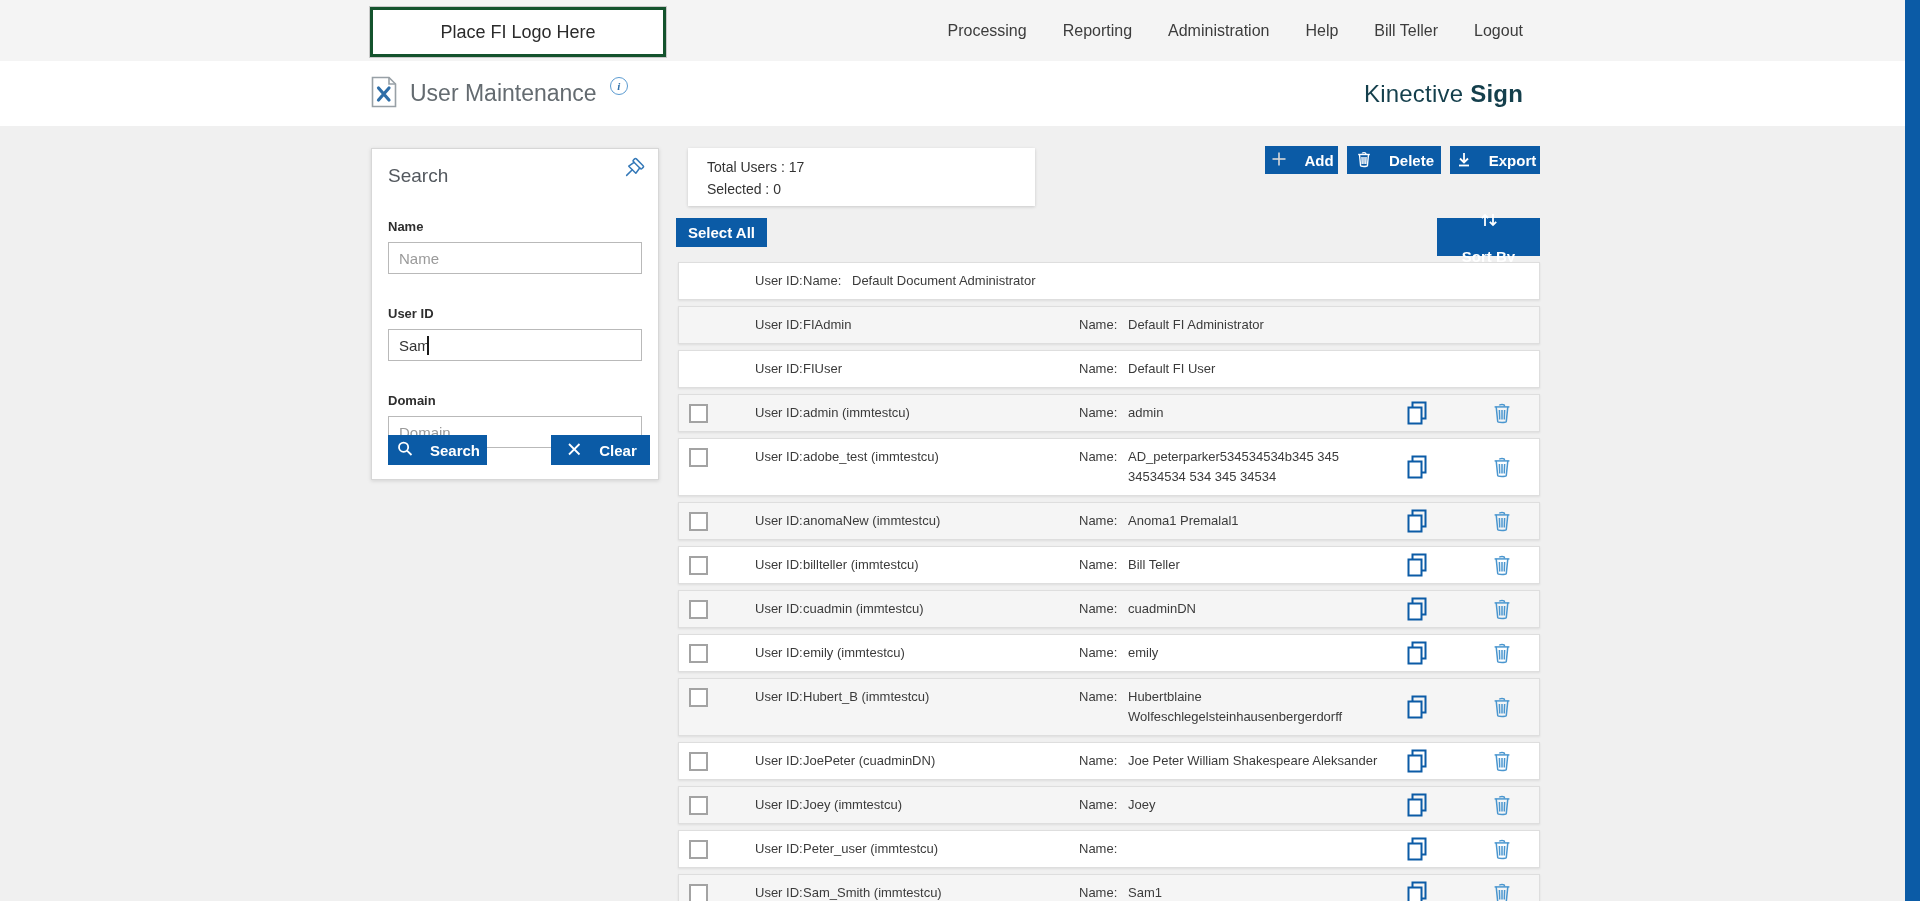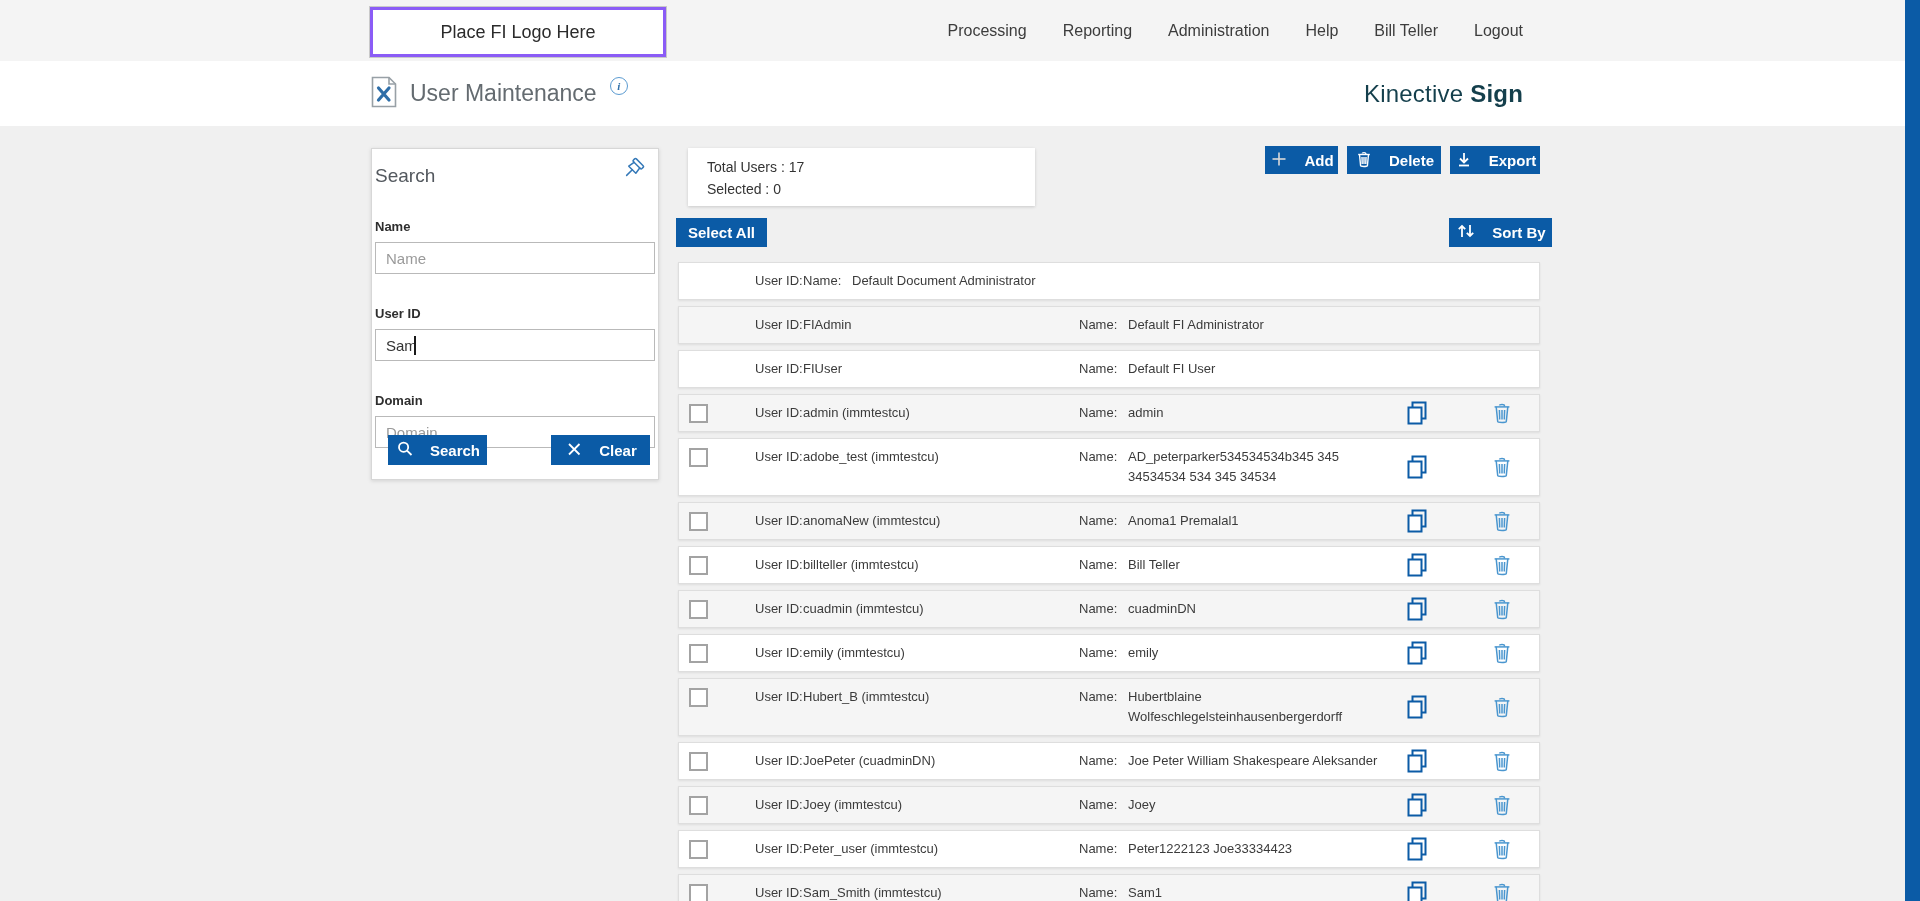--- a/index.html
+++ b/index.html
@@ -2,41 +2,41 @@
 <html><head>
 <meta charset="utf-8">
 <style>
   * { margin:0; padding:0; box-sizing:border-box; font-family:"Liberation Sans", sans-serif; }
   html,body { background:#e9e9e9; }
   .viewport { position:relative; width:1920px; height:901px; background:#f0f0f0; overflow:hidden; }
 
   
   .topbar { position:absolute; left:0; top:0; width:1920px; height:61px; background:#f4f4f4; }
   .logo-box { position:absolute; left:370px; top:7px; width:296px; height:50px; background:#fff;
-              border:3px solid #8b5cf6; box-shadow:0 0 0 1px #c9c9c9;
+              border:3px solid #14532d; box-shadow:0 0 0 1px #c9c9c9;
               display:flex; align-items:center; justify-content:center;
               font-size:18px; color:#2b2b2b; }
   .nav { position:absolute; top:0; right:397px; height:61px; display:flex; align-items:center; gap:36px; }
   .nav-item { font-size:16px; color:#3c3c3c; cursor:pointer; white-space:nowrap; }
 
   
   .header { position:absolute; left:0; top:61px; width:1920px; height:65px; background:#fff;padding-left:10px; }
   .title-wrap { position:absolute; left:371px; top:0; height:65px; display:flex; align-items:center; gap:13px; }
   .page-title { font-size:23px; color:#646b70; }
   .info-badge { position:relative; top:-8px; width:18px; height:18px; border:1.5px solid #5b9bd1;
                 border-radius:50%; display:flex; align-items:center; justify-content:center;
                 font-family:"Liberation Serif", serif; font-style:italic; font-weight:bold;
                 font-size:11px; color:#2e6ea8; cursor:pointer; }
   .brand { position:absolute; right:397px; top:0; height:65px; display:flex; align-items:center;
            font-size:24px; color:#143f4c; letter-spacing:.2px;text-align:right; }
   .brand b { margin-left:7px; }
 
   
   .search-card { position:absolute; left:371px; top:148px; width:288px; height:332px; background:#fff;
-                 border:1px solid #d7d7d7; box-shadow:0 1px 4px rgba(0,0,0,.13); padding:0 3px; }
+                 border:1px solid #d7d7d7; box-shadow:0 1px 4px rgba(0,0,0,.13); padding:0 16px; }
   .search-title { margin-top:16px; font-size:19px; color:#53585e; }
   .pin-btn { position:absolute; right:10px; top:8px; width:30px; height:30px; cursor:pointer; }
   .field-label { display:block; font-size:13px; font-weight:600; color:#2e2e2e; margin-top:32px; }
   .fld-wrap { position:relative; }
   .fld { margin-top:8px; width:100%; height:32px; border:1px solid #b9b9b9; background:#fff;
          padding:0 10px; font-size:15px; color:#333; }
   .fld::placeholder { color:#9a9a9a; }
   .caret { position:absolute; left:39px; top:15px; width:1.5px; height:19px; background:#1a1a1a; }
   .btn { display:flex; align-items:center; justify-content:center; gap:15px; background:#0b5ba6;
          color:#fff; font-size:15px; font-weight:bold; border:none; cursor:pointer; }
@@ -44,21 +44,21 @@
   .clear-btn { position:absolute; right:8px; bottom:14px; width:99px; height:30px; }
 
   
   .summary-box { position:absolute; left:688px; top:148px; width:347px; height:58px; background:#fff;
                  box-shadow:0 1px 3px rgba(0,0,0,.16); padding:8px 18px 0 19px; }
   .summary-line { font-size:14px; color:#333; line-height:22px; }
   .top-actions { position:absolute; top:146px; right:380px; display:flex; gap:9px; }
   .top-actions .btn { height:28px; }
   .add-btn { width:73px; } .delete-btn { width:94px; } .export-btn { width:90px; }
   .select-all-btn { position:absolute; left:676px; top:218px; width:91px; height:29px; }
-  .sort-btn { position:absolute; right:368px; top:218px; width:103px; height:29px; }
+  .sort-btn { position:absolute; right:380px; top:218px; width:103px; height:38px;flex-direction:column; }
 
   
   .rows { position:absolute; left:678px; top:262px; width:862px; }
   .row { position:relative; display:flex; align-items:flex-start; min-height:38px; margin-bottom:6px;
          background:#fff; border:1px solid #dedede; box-shadow:0 1px 2px rgba(0,0,0,.08); }
   .row.alt { background:#f5f5f5; }
   .cb-cell { width:76px; padding:9px 0 0 10px; flex:none; }
   .cb { appearance:none; -webkit-appearance:none; width:19px; height:19px; border:2px solid #a3a3a3;
         background:#fff; cursor:pointer; display:block; }
   .cell { font-size:13px; color:#3b3b3b; line-height:20px; padding-top:8px; padding-bottom:8px; }
@@ -467,21 +467,20 @@
       </svg>
     </span>
   </div>
       <div class="row">
     <div class="cb-cell">
       <input type="checkbox" class="cb" style="">
     </div>
     <div class="cell uid-lab">User ID:</div>
     <div class="cell uid-val">Peter_user (immtestcu)</div>
     <div class="cell name-lab">Name:</div>
-    <div class="cell name-val">Peter1222123 Joe33334423</div>
     <span class="icon-btn copy-pos">
       <svg width="26" height="26" viewBox="0 0 26 26">
         <rect x="8.5" y="2.5" width="13" height="16" fill="none" stroke="#0b5ba6" stroke-width="2"></rect>
         <rect x="4.5" y="7.5" width="13" height="16" fill="#ffffff" stroke="#0b5ba6" stroke-width="2"></rect>
       </svg>
     </span>
     <span class="icon-btn del-pos">
       <svg width="26" height="26" viewBox="0 0 26 26" fill="none" stroke="#4a96cf" stroke-width="1.5">
         <path d="M10.6 5.6 c0-1.6 4.8-1.6 4.8 0 V6.6"></path>
         <line x1="5.6" y1="6.9" x2="20.4" y2="6.9"></line>

